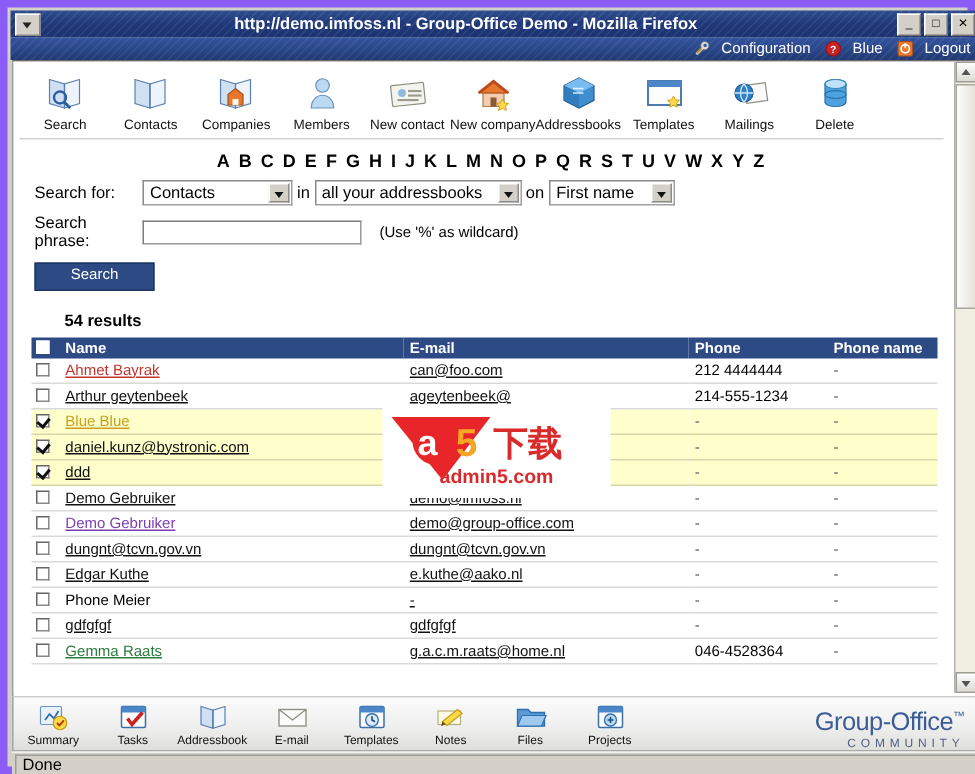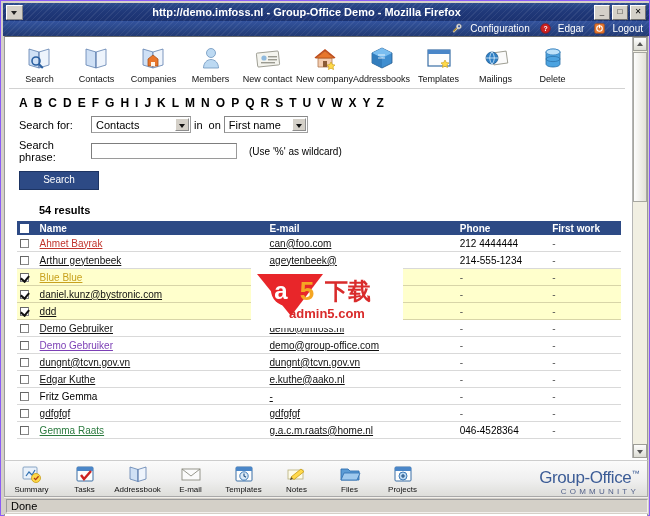--- a/index.html
+++ b/index.html
@@ -19,21 +19,21 @@
     overflow: hidden;
     background: #c6c3c6;
   }
 
   
   .win-frame {
     position: absolute;
     left: 0; top: 0;
     width: 650px; height: 516px;
     background: #d4d0c8;
-    border: 1px solid #8b5cf6;
+    border: 5px solid #8b5cf6;
     box-sizing: border-box;
   }
   .titlebar {
     position: absolute;
     left: 2px; top: 2px;
     width: 646px; height: 18px;
     background: linear-gradient(to bottom, #2e4d8e 0%, #20397a 45%, #1b3270 100%);
     display: flex;
     align-items: center;
     overflow: hidden;
@@ -212,20 +212,21 @@
     margin: 4px 8px 0 4px;
   }
 
   
   .alpha {
     padding: 7px 0 4px 14px;
     font-size: 12px;
     font-weight: bold;
     letter-spacing: 0px;
     color: #000;
+    text-align: center;
   }
   .alpha a {
     color: #000;
     text-decoration: none;
     margin-right: 6px;
     cursor: pointer;
   }
 
   
   .form-area { padding: 2px 0 0 14px; }
@@ -479,21 +480,21 @@
           <path d="M2.3 12.1 6.8 7.6" stroke="#b8860b" stroke-width="1.6"></path>
           <circle cx="10.3" cy="4.8" r="1.6" fill="#33539e"></circle>
         </svg>
         <span>Configuration</span>
       </div>
       <div class="go-link">
         <svg class="mini-ico" viewBox="0 0 16 16">
           <circle cx="8" cy="8" r="7" fill="#cc2222" stroke="#8d1414"></circle>
           <text x="8" y="12" font-size="10" font-weight="bold" fill="#fff" text-anchor="middle" font-family="Liberation Sans">?</text>
         </svg>
-        <span>Edgar</span>
+        <span>Blue</span>
       </div>
       <div class="go-link">
         <svg class="mini-ico" viewBox="0 0 16 16">
           <rect x="1" y="1" width="14" height="14" rx="2" fill="#e8762c" stroke="#a8501a"></rect>
           <circle cx="8" cy="8" r="4" fill="none" stroke="#fff" stroke-width="1.6"></circle>
           <rect x="7.2" y="2.6" width="1.6" height="5" fill="#fff"></rect>
         </svg>
         <span>Logout</span>
       </div>
     </div>
@@ -630,20 +631,24 @@
         </div>
 
         <div class="form-area">
           <div class="form-row">
             <span class="form-lbl">Search for:</span>
             <div class="sel w1">
               <span>Contacts</span>
               <span class="arrowbox"></span>
             </div>
             <span class="joiner">in</span>
+            <div class="sel w2">
+              <span>all your addressbooks</span>
+              <span class="arrowbox"></span>
+            </div>
             <span class="joiner">on</span>
             <div class="sel w3">
               <span>First name</span>
               <span class="arrowbox"></span>
             </div>
           </div>
           <div class="form-row">
             <span class="form-lbl">Search phrase:</span>
             <input class="txtinput" type="text" value="" style="">
             <span class="hint">(Use '%' as wildcard)</span>
@@ -656,21 +661,21 @@
 
         <table class="tbl">
           <thead>
             <tr>
               <th class="c-chk">
                 <span class="chk hdr"></span>
               </th>
               <th class="c-name">Name</th>
               <th class="c-mail">E-mail</th>
               <th class="c-phone">Phone</th>
-              <th class="c-phonew">First work</th>
+              <th class="c-phonew">Phone name</th>
             </tr>
           </thead>
           <tbody>
             <tr>
               <td class="c-chk"><span class="chk"></span></td>
               <td class="c-name"><span class="lnk red">Ahmet Bayrak</span></td>
               <td class="c-mail"><span class="lnk blk">can@foo.com</span></td>
               <td class="c-phone">212 4444444</td>
               <td class="c-phonew dash">-</td>
             </tr>
@@ -725,21 +730,21 @@
             </tr>
             <tr>
               <td class="c-chk"><span class="chk"></span></td>
               <td class="c-name"><span class="lnk blk">Edgar Kuthe</span></td>
               <td class="c-mail"><span class="lnk blk">e.kuthe@aako.nl</span></td>
               <td class="c-phone dash">-</td>
               <td class="c-phonew dash">-</td>
             </tr>
             <tr>
               <td class="c-chk"><span class="chk"></span></td>
-              <td class="c-name"><span>Fritz Gemma</span></td>
+              <td class="c-name"><span>Phone Meier</span></td>
               <td class="c-mail"><span class="lnk blk">-</span></td>
               <td class="c-phone dash">-</td>
               <td class="c-phonew dash">-</td>
             </tr>
             <tr>
               <td class="c-chk"><span class="chk"></span></td>
               <td class="c-name"><span class="lnk blk">gdfgfgf</span></td>
               <td class="c-mail"><span class="lnk blk">gdfgfgf</span></td>
               <td class="c-phone dash">-</td>
               <td class="c-phonew dash">-</td>

